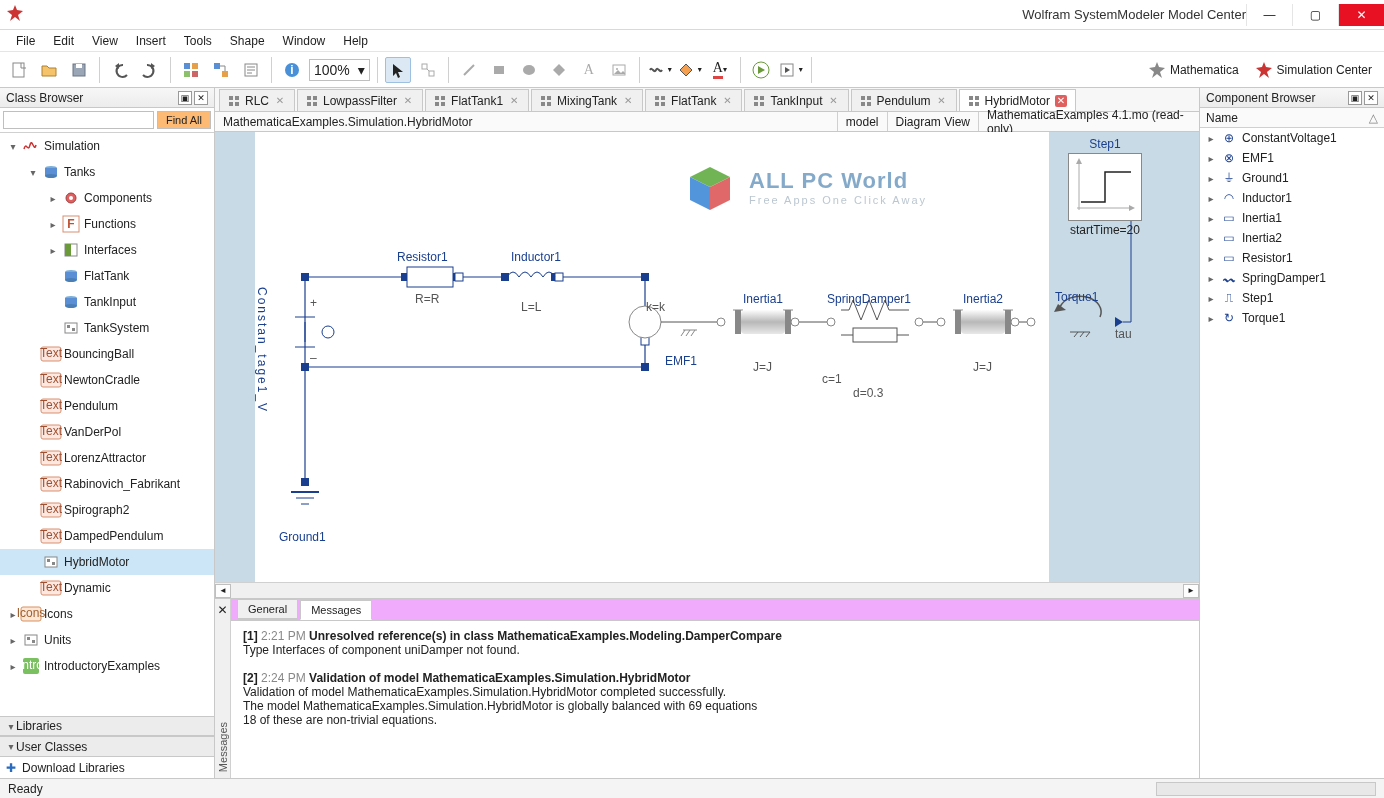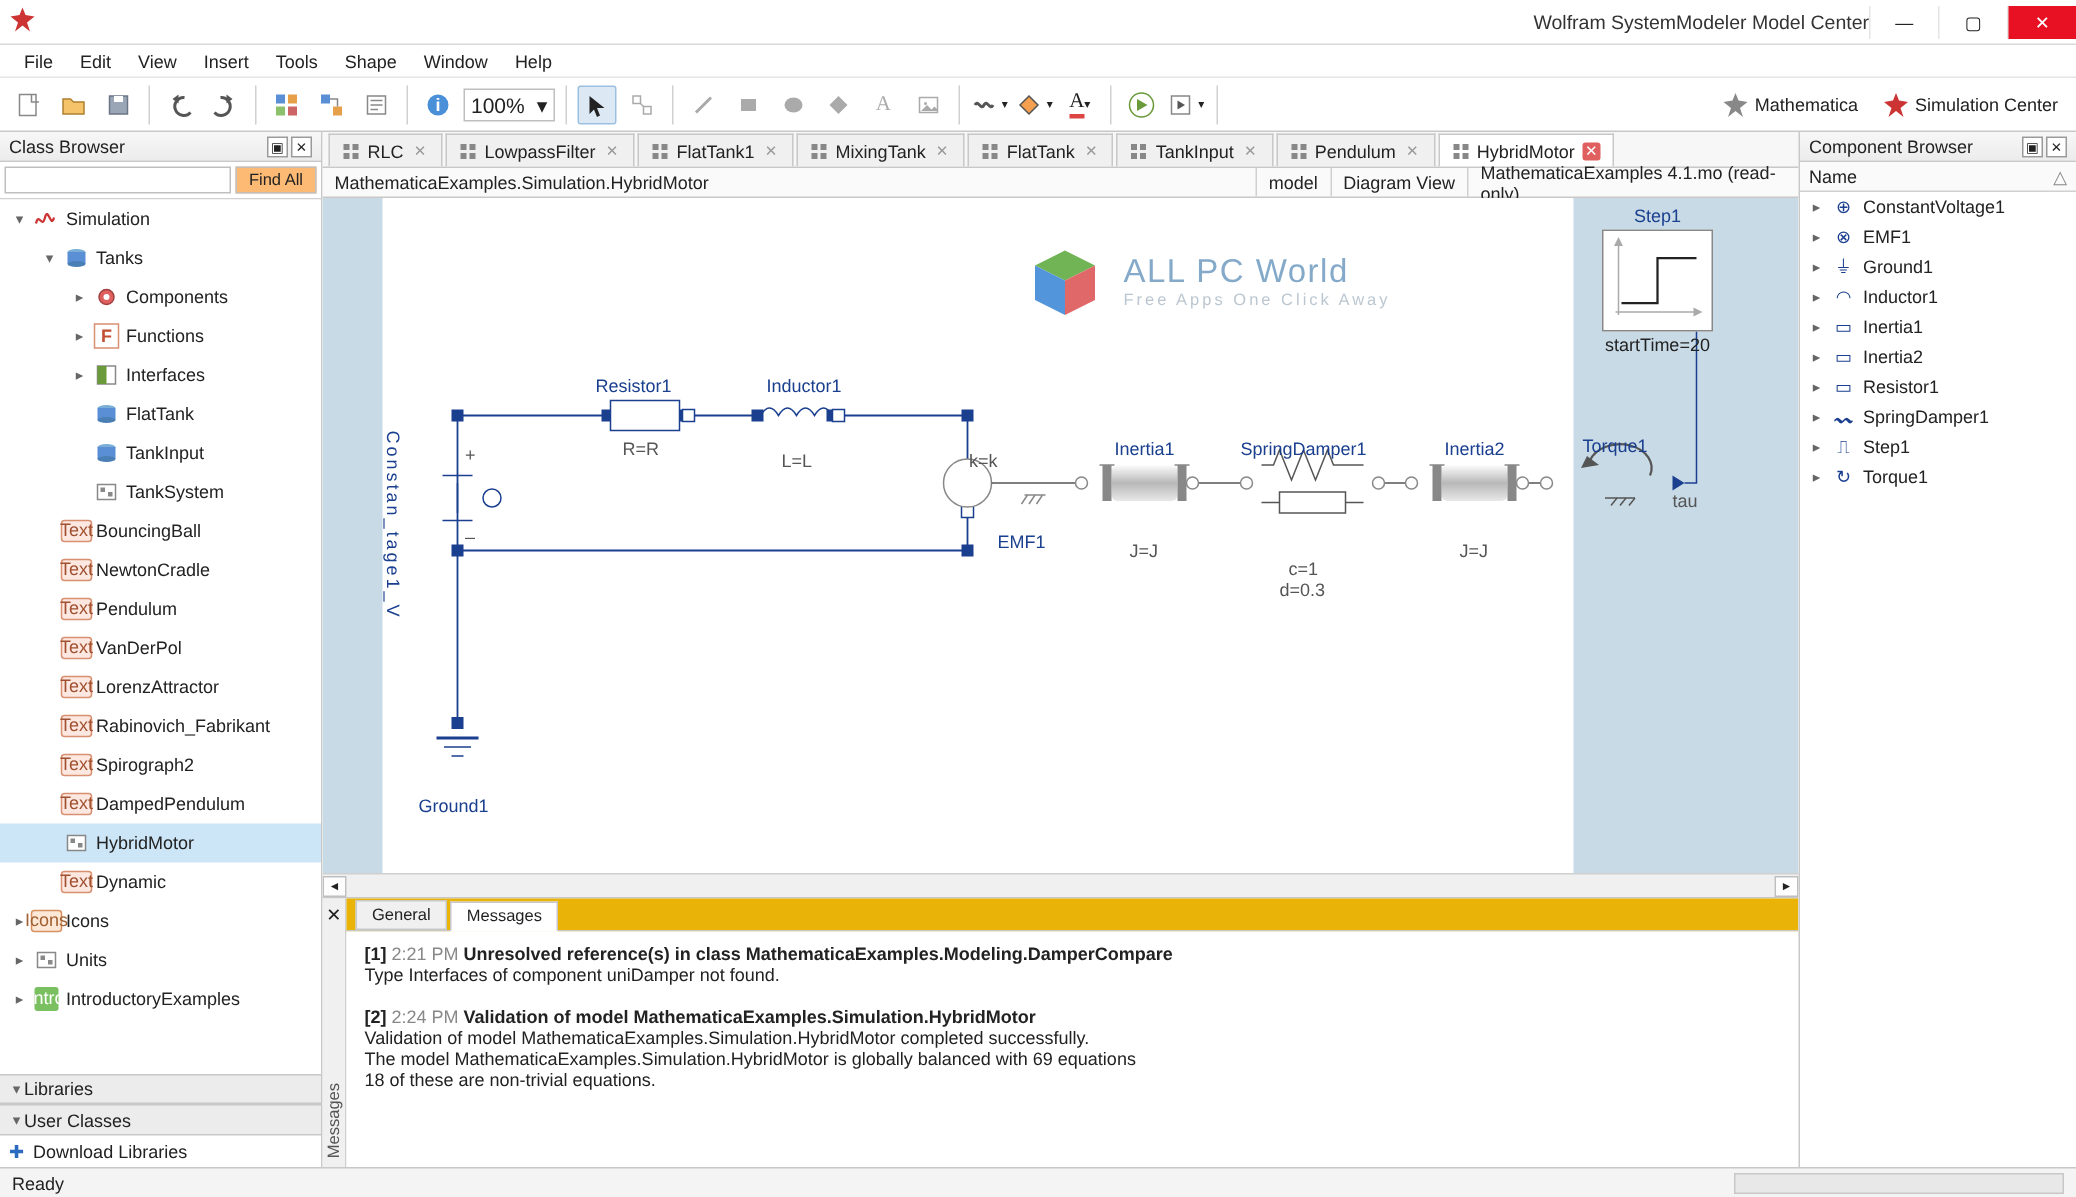--- a/index.html
+++ b/index.html
@@ -38,33 +38,33 @@
 .tab{display:flex;align-items:center;gap:5px;height:22px;padding:0 8px;background:#f0f0f0;border:1px solid #c8c8c8;border-bottom:none;font-size:11px}
 .tab.active{background:#fff}
 .tab .x{width:12px;height:12px;display:flex;align-items:center;justify-content:center;font-size:10px;color:#999}
 .tab.active .x{background:#e06060;color:#fff;border-radius:2px}
 .pathbar{height:20px;display:flex;align-items:center;border-bottom:1px solid #c8c8c8;font-size:11px;background:#fafafa}
 .pathbar .seg{padding:0 8px;border-right:1px solid #d0d0d0;height:100%;display:flex;align-items:center}
 .canvas-wrap{flex:1;position:relative;overflow:hidden;background:#fff}
 .stripe{position:absolute;top:0;bottom:0;background:#c8dae6}
 .wm{position:absolute;left:470px;top:30px;display:flex;align-items:center;gap:14px;opacity:.95}
 .wm .cube{width:50px;height:50px}
-.wm .t1{font-size:22px;color:#7fa6c7;font-weight:400;letter-spacing:1px}
+.wm .t1{font-size:22px;color:#7fa6c7;font-weight:700;letter-spacing:1px}
 .wm .t2{font-size:11px;color:#b8c4ce;letter-spacing:2px}
 .diaglbl{position:absolute;font-size:12px;color:#1a3f8f}
 .paramlbl{position:absolute;font-size:12px;color:#555}
 .hscroll{height:16px;background:#f0f0f0;border-top:1px solid #d0d0d0;display:flex;align-items:center}
 .hscroll .arr{width:16px;height:14px;border:1px solid #bfbfbf;background:#fdfdfd;display:flex;align-items:center;justify-content:center;font-size:8px}
 .hscroll .track{flex:1}
 .msgs{height:180px;display:flex;border-top:1px solid #c8c8c8}
 .msgs .side{width:16px;display:flex;flex-direction:column;align-items:center;background:#f0f0f0;border-right:1px solid #d0d0d0}
 .msgs .side .x{margin-top:4px;font-size:12px}
 .msgs .side .lbl{writing-mode:vertical-rl;transform:rotate(180deg);font-size:11px;margin-top:auto;margin-bottom:6px;color:#555}
 .msgs .body{flex:1;display:flex;flex-direction:column}
-.msgtabs{height:22px;display:flex;align-items:center;padding-left:6px;gap:2px;background:#eab308;border-bottom:1px solid #c8c8c8}
+.msgtabs{height:22px;display:flex;align-items:flex-start;padding-left:6px;gap:2px;background:#f0abfc;border-bottom:1px solid #c8c8c8}
 .msgtab{height:20px;padding:0 10px;border:1px solid #c8c8c8;background:#f0f0f0;display:flex;align-items:center;font-size:11px}
 .msgtab.active{background:#fff;border-bottom-color:#fff;position:relative;top:1px}
 .msgtext{flex:1;padding:8px 12px;font-family:Consolas,monospace;font-size:12px;overflow:auto;background:#fff}
 .msgtext .ts{color:#888}
 .msgtext b{font-weight:bold}
 .right{width:185px;border-left:1px solid #c8c8c8;display:flex;flex-direction:column}
 .right .colhdr{height:20px;padding:0 6px;background:#fafafa;border-bottom:1px solid #d0d0d0;display:flex;align-items:center;font-size:11px}
 .right .list{flex:1;overflow:auto}
 .right .li{display:flex;align-items:center;height:20px;padding-left:6px;gap:4px;font-size:11px}
 .status{height:20px;border-top:1px solid #c8c8c8;display:flex;align-items:center;padding:0 8px;background:#f4f4f4;font-size:11px}
@@ -764,21 +764,21 @@
       <div class="paramlbl" style="left:200px;top:160px">R=R</div>
       <div class="diaglbl" style="left:296px;top:118px">Inductor1</div>
       <div class="paramlbl" style="left:306px;top:168px">L=L</div>
       <div class="diaglbl" style="left:40px;top:155px;writing-mode:vertical-rl;letter-spacing:2px">Constan_tage1_V</div>
       <div class="diaglbl" style="left:64px;top:398px">Ground1</div>
       <div class="diaglbl" style="left:450px;top:222px">EMF1</div>
       <div class="paramlbl" style="left:431px;top:168px">k=k</div>
       <div class="diaglbl" style="left:528px;top:160px">Inertia1</div>
       <div class="paramlbl" style="left:538px;top:228px">J=J</div>
       <div class="diaglbl" style="left:612px;top:160px">SpringDamper1</div>
-      <div class="paramlbl" style="left:644px;top:240px">c=1</div>
+      <div class="paramlbl" style="left:607px;top:240px">c=1</div>
       <div class="paramlbl" style="left:638px;top:254px">d=0.3</div>
       <div class="diaglbl" style="left:748px;top:160px">Inertia2</div>
       <div class="paramlbl" style="left:758px;top:228px">J=J</div>
       <div class="diaglbl" style="left:840px;top:158px">Torque1</div>
       <div class="paramlbl" style="left:900px;top:195px">tau</div>
     </div>
 
     <div class="hscroll">
       <div class="arr">◄</div>
       <div class="track"></div>

